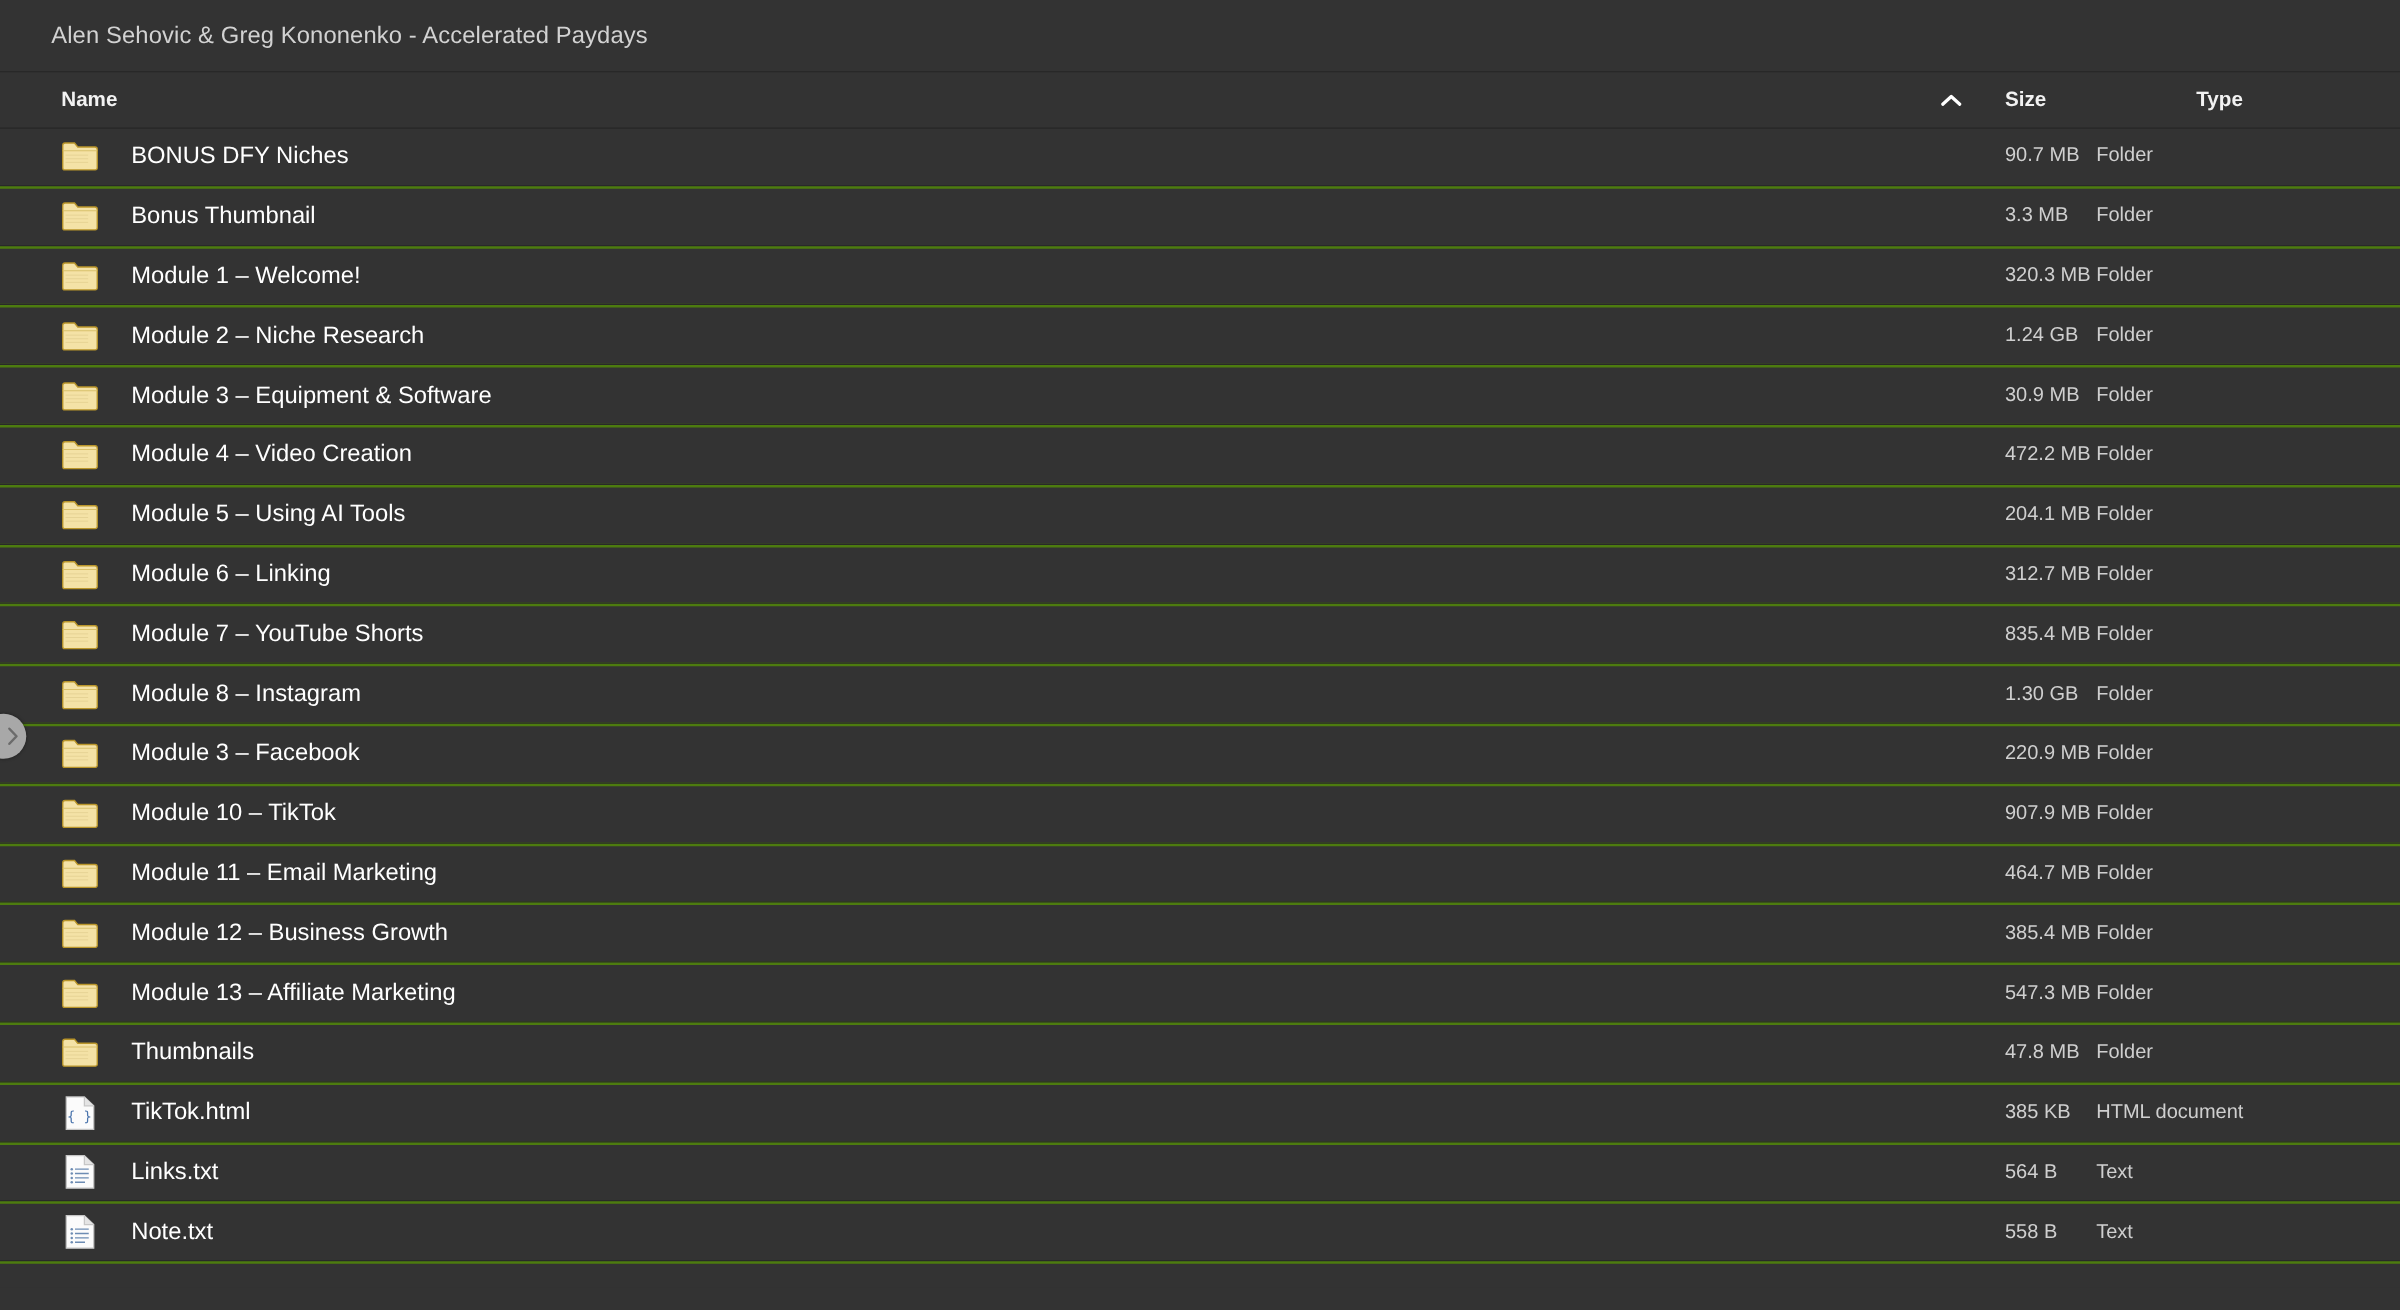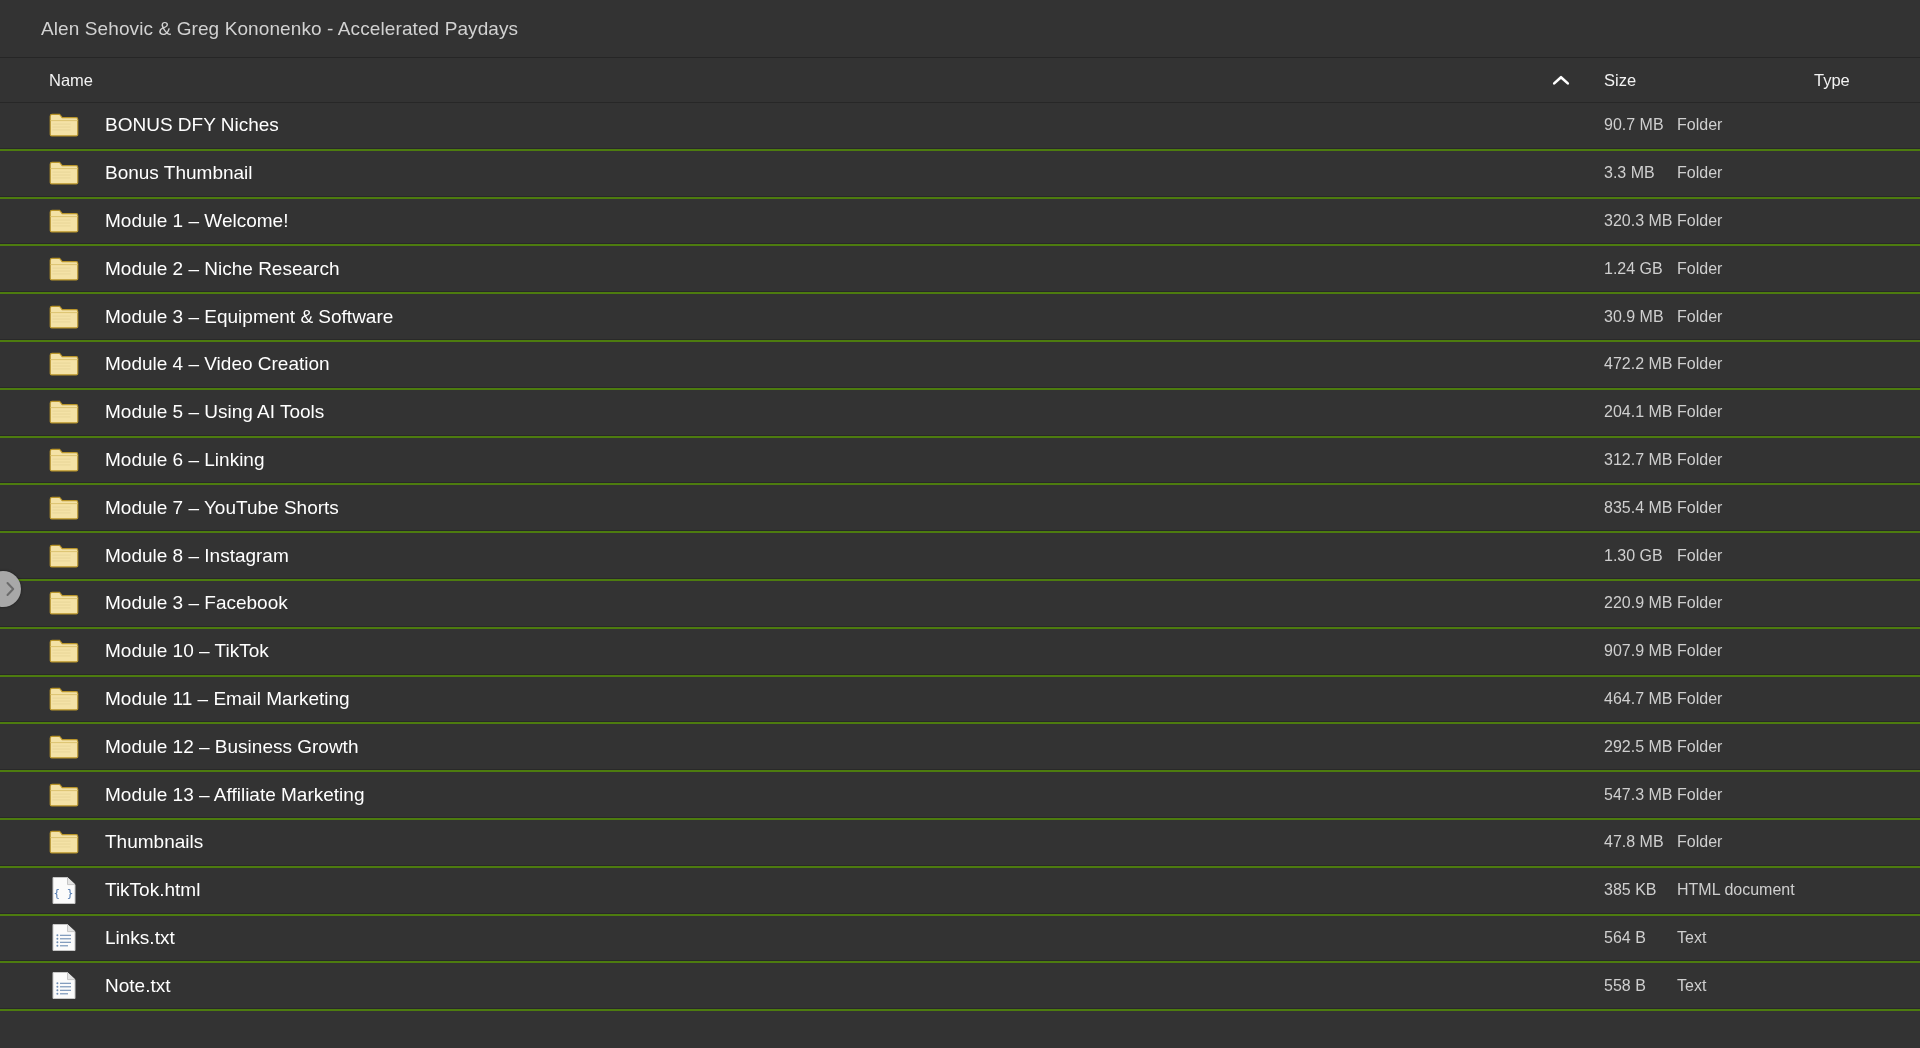--- a/index.html
+++ b/index.html
@@ -40,30 +40,30 @@
     position:relative;
     height:45px;
     flex:0 0 45px;
     background:#333333;
     border-bottom:1px solid #272727;
     display:flex;
     align-items:center;
   }
   .colheader .ch {
     font-size:16.5px;
-    font-weight:normal;
+    font-weight:bold;
     color:#f2f2f2;
     position:absolute;
     top:50%;
     transform:translateY(-50%);
     white-space:nowrap;
   }
   .ch-name { left:49px; }
   .ch-size { left:1604px; }
-  .ch-type { left:1814px; }
+  .ch-type { left:1757px; }
   .sort-arrow {
     position:absolute;
     left:1552px;
     top:50%;
     transform:translateY(-50%);
     width:18px; height:12px;
     display:flex; align-items:center; justify-content:center;
   }
   .sort-arrow svg { display:block; }
 
@@ -321,21 +321,21 @@
       </div>
       <div class="row">
         <span class="icon">
           <svg width="30" height="26" viewBox="0 0 30 26">
             <path d="M1.2 4.2 A1.8 1.8 0 0 1 3 2.4 H10.6 L13.2 5.6 H27 A1.8 1.8 0 0 1 28.8 7.4 V22.4 A1.5 1.5 0 0 1 27.3 23.9 H2.7 A1.5 1.5 0 0 1 1.2 22.4 Z" fill="#f4e2a6" stroke="#b9952a" stroke-width="1.1"></path>
             <path d="M1.2 8.6 H28.8" stroke="#d9c06a" stroke-width="0.9" fill="none"></path>
             <path d="M3.4 12.1 H21.5 M3.4 15.0 H21.5 M3.4 17.9 H21.5" stroke="#e6d395" stroke-width="0.8" fill="none"></path>
           </svg>
         </span>
         <span class="fname">Module 12 – Business Growth</span>
-        <span class="fsize">292.5 MB</span>
+        <span class="fsize">385.4 MB</span>
         <span class="ftype">Folder</span>
       </div>
       <div class="row">
         <span class="icon">
           <svg width="30" height="26" viewBox="0 0 30 26">
             <path d="M1.2 4.2 A1.8 1.8 0 0 1 3 2.4 H10.6 L13.2 5.6 H27 A1.8 1.8 0 0 1 28.8 7.4 V22.4 A1.5 1.5 0 0 1 27.3 23.9 H2.7 A1.5 1.5 0 0 1 1.2 22.4 Z" fill="#f4e2a6" stroke="#b9952a" stroke-width="1.1"></path>
             <path d="M1.2 8.6 H28.8" stroke="#d9c06a" stroke-width="0.9" fill="none"></path>
             <path d="M3.4 12.1 H21.5 M3.4 15.0 H21.5 M3.4 17.9 H21.5" stroke="#e6d395" stroke-width="0.8" fill="none"></path>
           </svg>
         </span>

